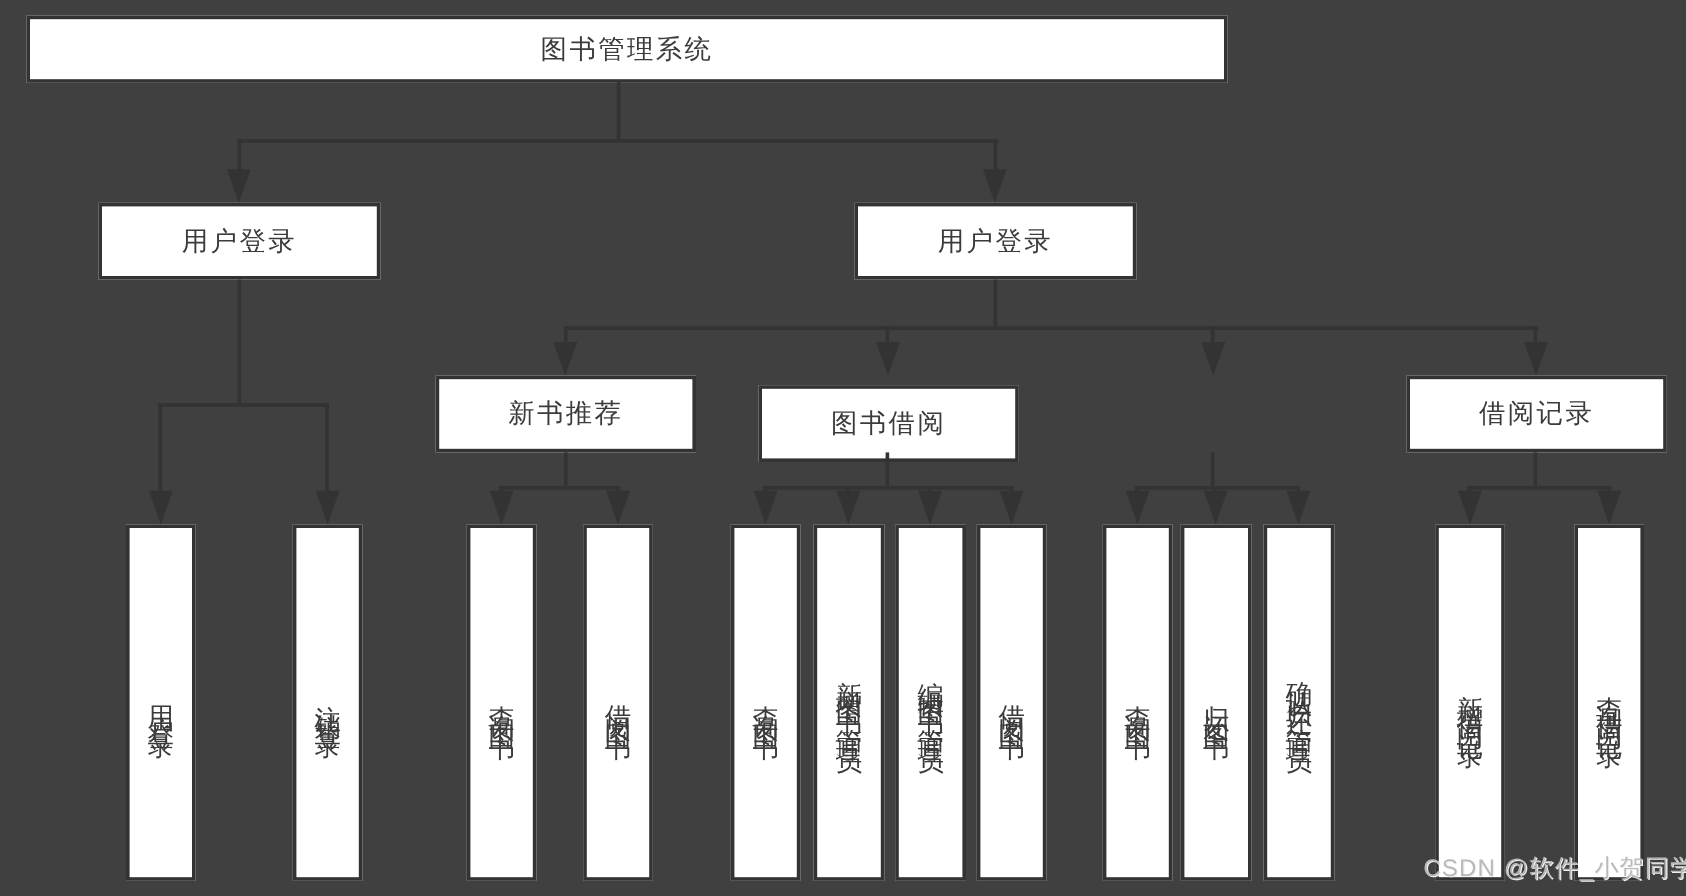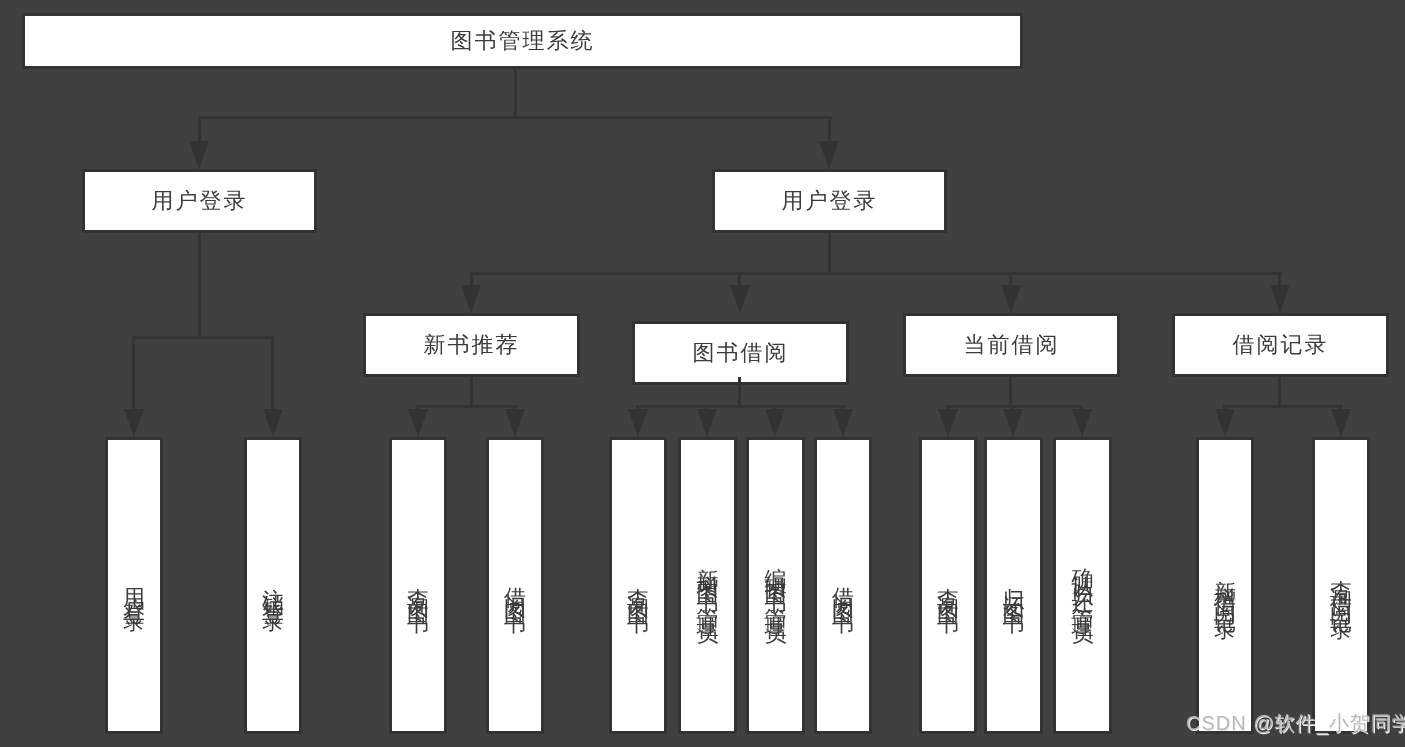--- a/index.html
+++ b/index.html
@@ -61,23 +61,20 @@
   <div class="arrow" style="left:461px;top:285px;"></div>
   <div class="arrow" style="left:730px;top:285px;"></div>
   <div class="arrow" style="left:1001px;top:285px;"></div>
   <div class="arrow" style="left:1270px;top:285px;"></div>
 
   <div class="node" style="left:363px;top:313px;width:217px;height:64px;">
     <span>新书推荐</span>
   </div>
   <div class="node" style="left:632px;top:321px;width:217px;height:64px;">
     <span>图书借阅</span>
-  </div>
-  <div class="node" style="left:903px;top:313px;width:217px;height:64px;">
-    <span>当前借阅</span>
   </div>
   <div class="node" style="left:1172px;top:313px;width:217px;height:64px;">
     <span>借阅记录</span>
   </div>
 
   <div class="vline" style="left:198px;top:233px;height:104px;"></div>
   <div class="hline" style="left:132px;top:336px;width:142px;"></div>
   <div class="vline" style="left:132px;top:336px;height:88px;"></div>
   <div class="vline" style="left:271px;top:336px;height:88px;"></div>
   <div class="arrow" style="left:124px;top:409px;"></div>

